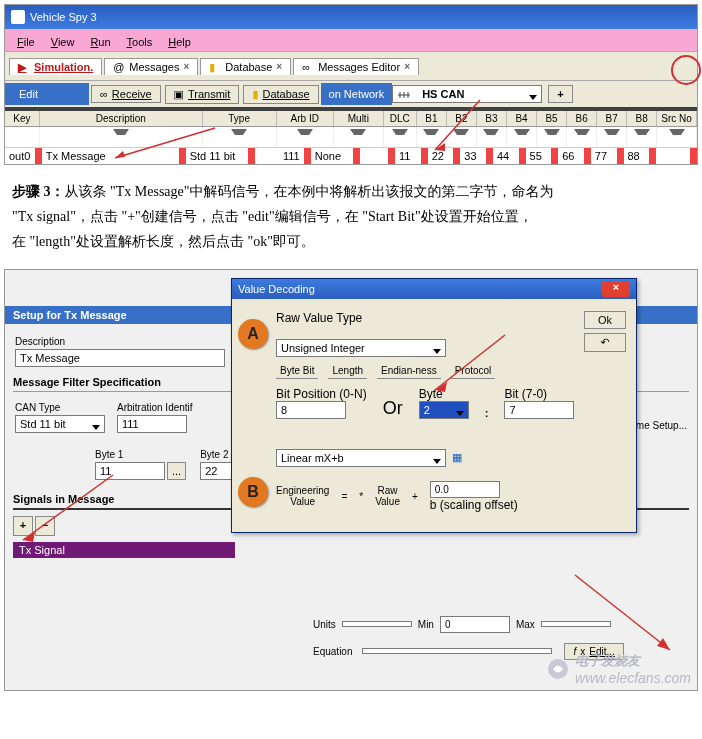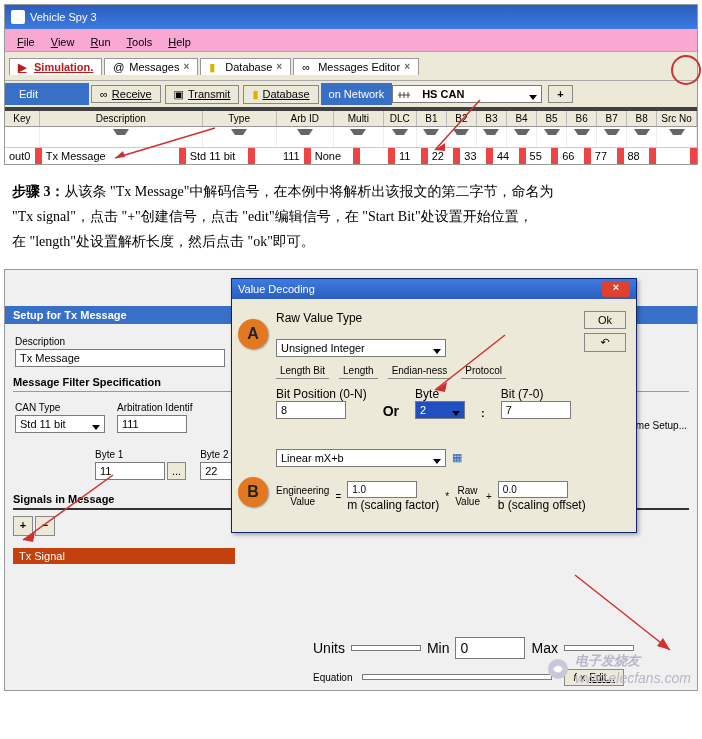--- a/index.html
+++ b/index.html
@@ -226,25 +226,25 @@
       <div class="field">
         <label>Byte 2</label>
         <div class="txt" style="width:30px">22</div>
       </div>
     </div>
     <div class="section-hdr" style="border-bottom:2px solid #333">Signals in Message</div>
     <div class="plus-minus">
       <div class="pm">+</div>
       <div class="pm">−</div>
     </div>
-    <div style="margin-top:12px;background:#c2410c;color:#fff;padding:2px 6px;width:210px">Tx Signal</div>
+    <div style="margin-top:6px;background:#701a75;color:#fff;padding:2px 6px;width:210px">Tx Signal</div>
 
     <div style="position:absolute;right:10px;top:150px;font-size:10px"><span>ultiframe Setup...</span></div>
 
-    <div style="margin-top:73px;margin-left:300px;display:flex;align-items:center;gap:6px;font-size:14px">
+    <div style="margin-top:58px;margin-left:300px;display:flex;align-items:center;gap:6px;font-size:10px">
       <span>Units</span>
       <div class="txt" style="width:60px"></div>
       <span>Min</span>
       <div class="txt" style="width:30px">0</div>
       <span>Max</span>
       <div class="txt" style="width:30px"></div>
     </div>
     <div style="margin-top:10px;margin-left:300px;display:flex;align-items:center;gap:10px;font-size:10px">
       <span>Equation</span>
       <div class="txt" style="width:180px"></div>
@@ -262,32 +262,32 @@
         <div class="ok-btn">Ok</div>
         <div class="ok-btn">↶</div>
       </div>
       <div class="lbl">Raw Value Type</div>
       <div class="select" style="width:160px;margin-top:14px">
             <span>Unsigned Integer</span>
             <span class="arrow"></span>
           </div>
 
       <div class="tabstrip">
-        <span>Length Bit</span>
+        <span>Byte Bit</span>
         <span>Length</span>
         <span>Endian-ness</span>
         <span>Protocol</span>
       </div>
 
       <div style="display:flex;gap:16px;align-items:flex-end">
         <div>
           <div class="lbl">Bit Position (0-N)</div>
           <div class="txt" style="width:50px">8</div>
         </div>
-        <div style="font-size:14px;font-weight:bold">Or</div>
+        <div style="font-size:18px;font-weight:normal">Or</div>
         <div>
           <div class="lbl">Byte</div>
           <div class="select" style="width:40px;background:#2050c0;color:#fff">
                 <span>2</span>
                 <span class="arrow" style="border-top-color:#000"></span>
               </div>
         </div>
         <div style="font-weight:bold">:</div>
         <div>
           <div class="lbl">Bit (7-0)</div>
@@ -298,28 +298,24 @@
       <div style="margin-top:30px">
         <div style="display:flex;align-items:center;gap:6px">
           <div class="select" style="width:160px">
                 <span>Linear mX+b</span>
                 <span class="arrow"></span>
               </div>
           <span style="color:#2060c0">▦</span>
         </div>
       </div>
 
-      <div style="margin-top:14px;display:flex;align-items:center;gap:6px;font-size:10px">
+      <div style="margin-top:14px;display:flex;align-items:center;gap:12px;font-size:10px">
         <div style="white-space:pre;text-align:center">Engineering
 Value</div>
         <span>=</span>
-        <div>
-          <div class="txt" style="width:50px">1.0</div>
-          <div class="lbl">m (scaling factor)</div>
-        </div>
         <span>*</span>
         <div style="white-space:pre;text-align:center">Raw
 Value</div>
         <span>+</span>
         <div>
           <div class="txt" style="width:50px">0.0</div>
           <div class="lbl">b (scaling offset)</div>
         </div>
       </div>
 

